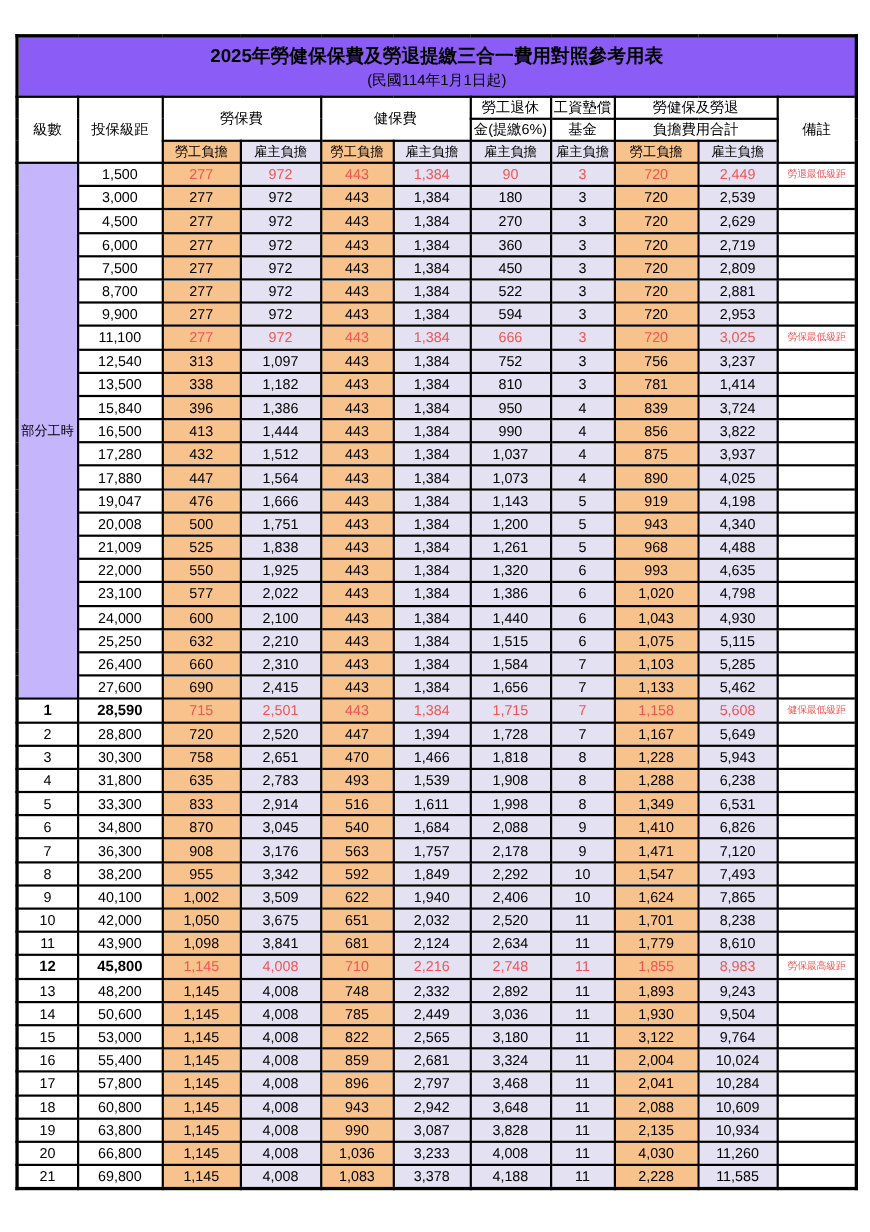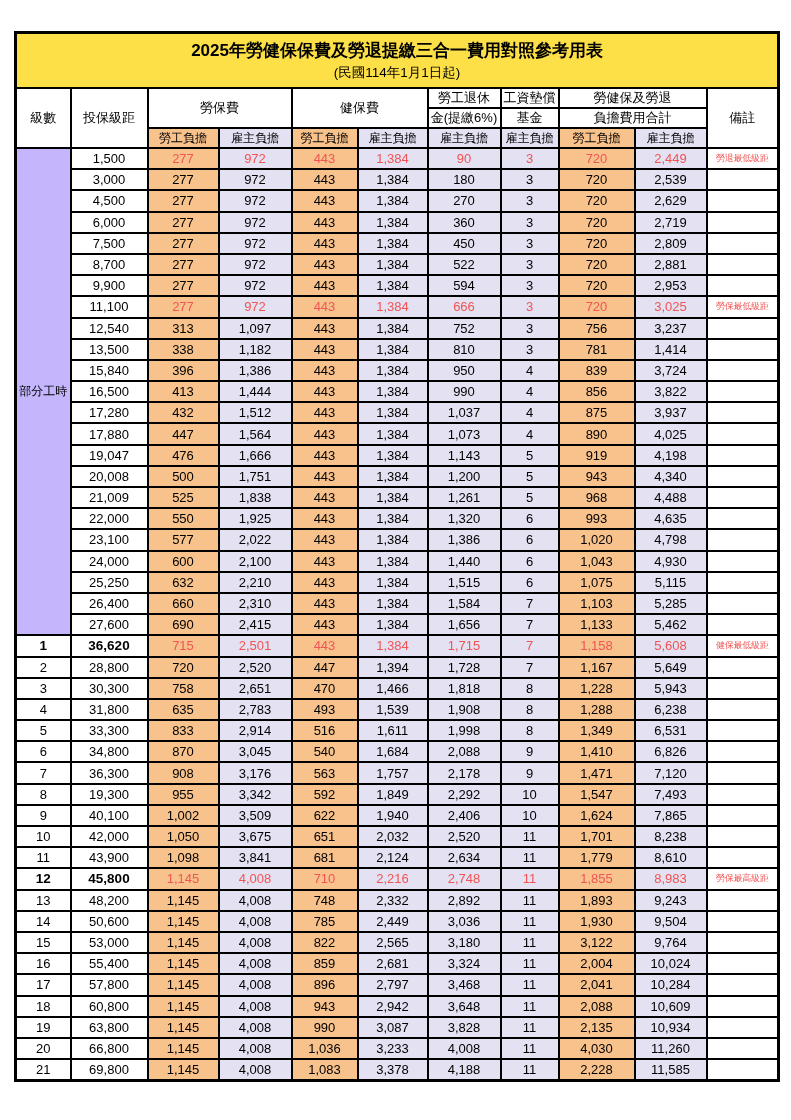--- a/index.html
+++ b/index.html
@@ -17,21 +17,21 @@
   table.fee{
     position:absolute;left:14px;top:31px;width:763px;
     border-collapse:collapse;table-layout:fixed;
     border:3px solid var(--border);
   }
   th,td{
     border:2px solid var(--border);
     text-align:center;vertical-align:middle;
     padding:0;overflow:hidden;white-space:nowrap;
   }
-  .title-cell{height:53px;background:#fde047;}
+  .title-cell{height:53px;background:#8b5cf6;}
   .title-main{font-size:17px;font-weight:bold;line-height:24px;}
   .title-sub{font-size:13.5px;font-weight:normal;line-height:19px;}
   thead th{font-weight:normal;font-size:13px;background:#fff;}
   tr.hrow th{height:18px;line-height:18px;}
   tr.subrow th{height:18px;line-height:18px;font-size:12px;}
   th.orange,td.orange{background:var(--orange);}
   th.lav,td.lav{background:var(--lav);}
   tbody td{height:19.2px;line-height:19px;font-size:13px;background:#fff;}
   tbody td.orange{background:var(--orange);}
   tbody td.lav{background:var(--lav);}
@@ -365,21 +365,21 @@
           <td class="val orange">443</td>
           <td class="val lav">1,384</td>
           <td class="val lav">1,656</td>
           <td class="val lav">7</td>
           <td class="val orange">1,133</td>
           <td class="val lav">5,462</td>
           <td class="remark"></td>
         </tr>
         <tr class="red">
           <td class="level bold">1</td>
-          <td class="bracket bold">36,620</td>
+          <td class="bracket bold">28,590</td>
           <td class="val orange">715</td>
           <td class="val lav">2,501</td>
           <td class="val orange">443</td>
           <td class="val lav">1,384</td>
           <td class="val lav">1,715</td>
           <td class="val lav">7</td>
           <td class="val orange">1,158</td>
           <td class="val lav">5,608</td>
           <td class="remark">健保最低級距</td>
         </tr>
@@ -456,21 +456,21 @@
           <td class="val orange">563</td>
           <td class="val lav">1,757</td>
           <td class="val lav">2,178</td>
           <td class="val lav">9</td>
           <td class="val orange">1,471</td>
           <td class="val lav">7,120</td>
           <td class="remark"></td>
         </tr>
         <tr>
           <td class="level">8</td>
-          <td class="bracket">19,300</td>
+          <td class="bracket">38,200</td>
           <td class="val orange">955</td>
           <td class="val lav">3,342</td>
           <td class="val orange">592</td>
           <td class="val lav">1,849</td>
           <td class="val lav">2,292</td>
           <td class="val lav">10</td>
           <td class="val orange">1,547</td>
           <td class="val lav">7,493</td>
           <td class="remark"></td>
         </tr>

